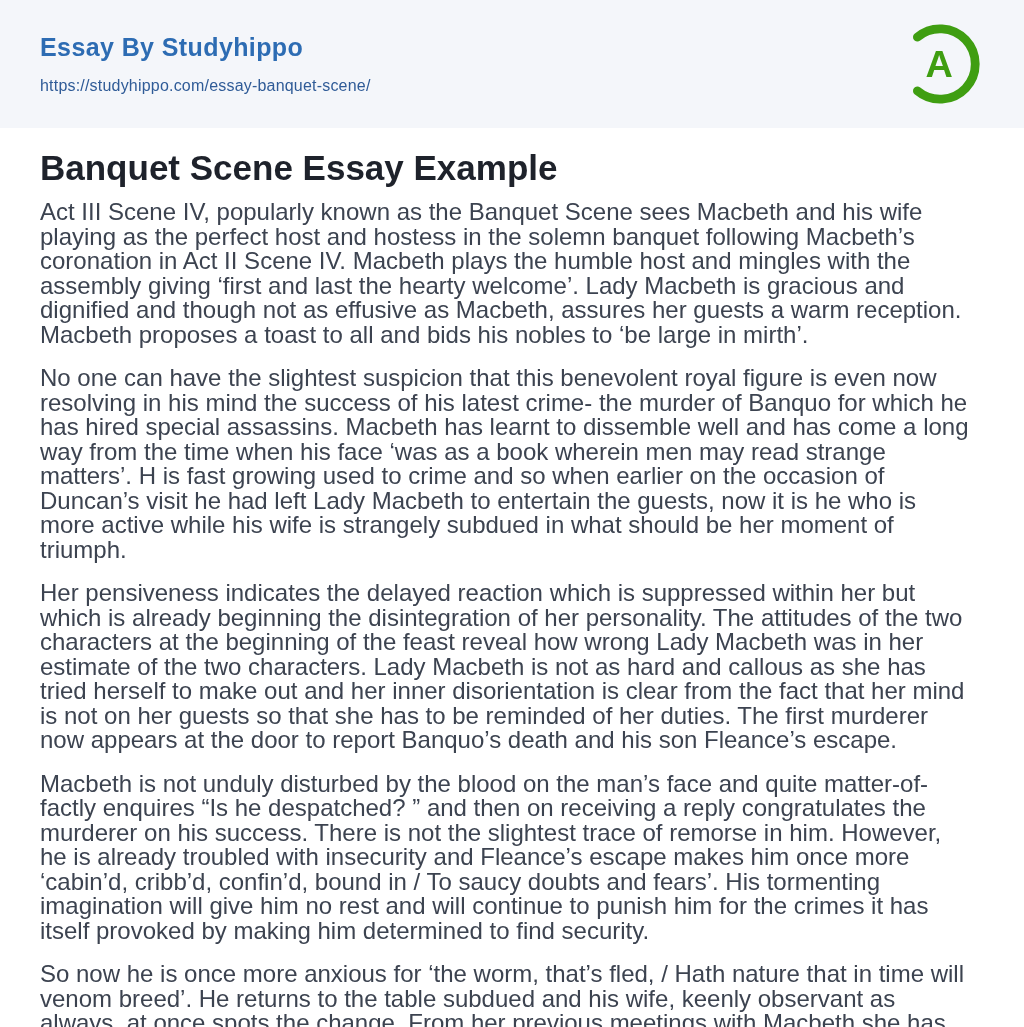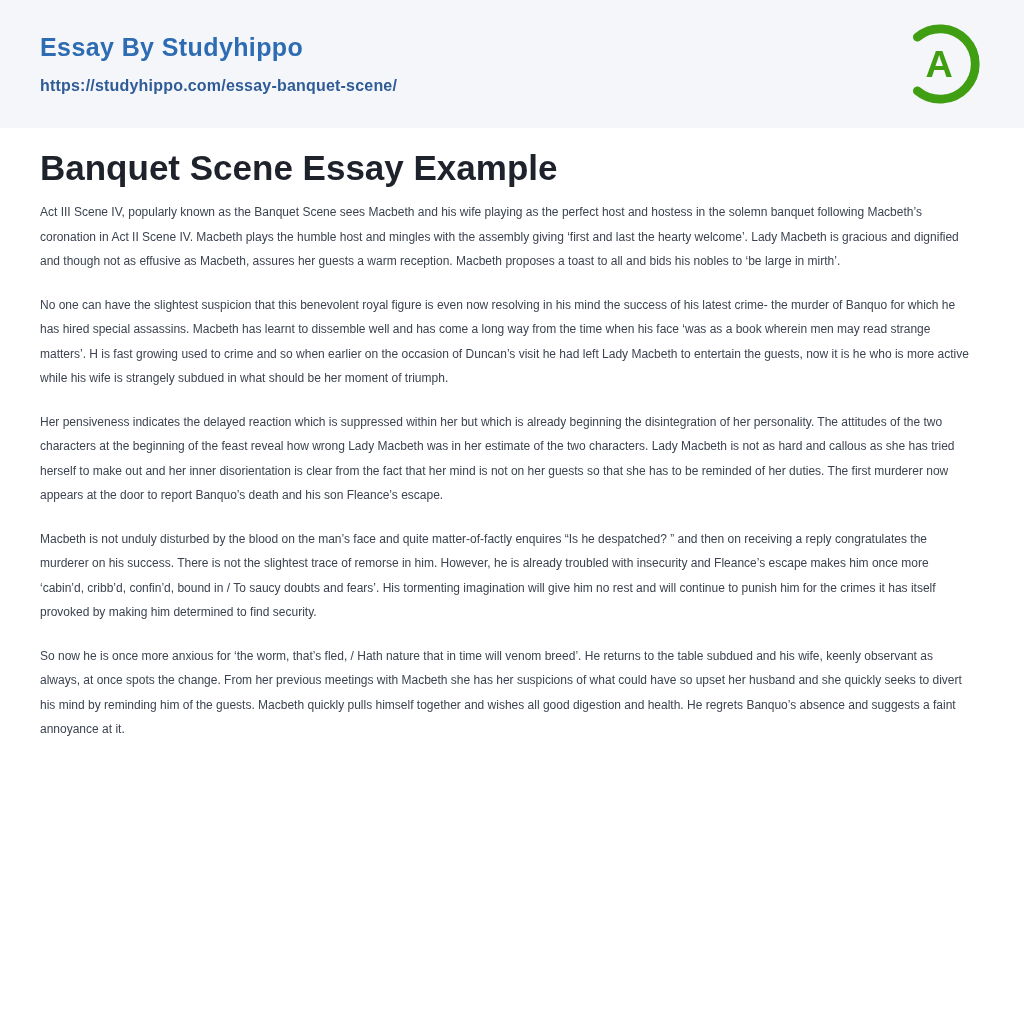--- a/index.html
+++ b/index.html
@@ -24,21 +24,21 @@
   .site-name {
     font-size: 25px;
     font-weight: 700;
     color: var(--site-name, #2d6cb3);
     letter-spacing: 0.4px;
   }
   .site-url {
     display: block;
     margin-top: 15px;
     font-size: 16px;
-    font-weight: 700;
+    font-weight: 400;
     color: var(--url-text, #2f5b97);
     text-decoration: none;
     letter-spacing: 0.2px;
   }
   .logo-svg { width: 88px; height: 88px; display: block; }
   .logo-letter {
     font-family: "Liberation Sans", sans-serif;
     font-weight: bold;
     font-size: 43px;
     fill: var(--logo-green, #3f9e11);
@@ -54,21 +54,21 @@
   .content { padding: 19px 52px 0 40px; }
   .page-title {
     font-size: 35px;
     line-height: 42px;
     font-weight: 800;
     color: var(--heading-text, #1e222b);
     margin: 0 0 11px 0;
     letter-spacing: 0;
   }
   .essay-body p {
-    font-size: 12px;
+    font-size: 24px;
     line-height: 24.5px;
     color: var(--body-text, #3c4350);
     margin: 0 0 19px 0;
   }
 </style>
 </head>
 <body>
 
 <header class="site-header">
   <div class="header-left">

